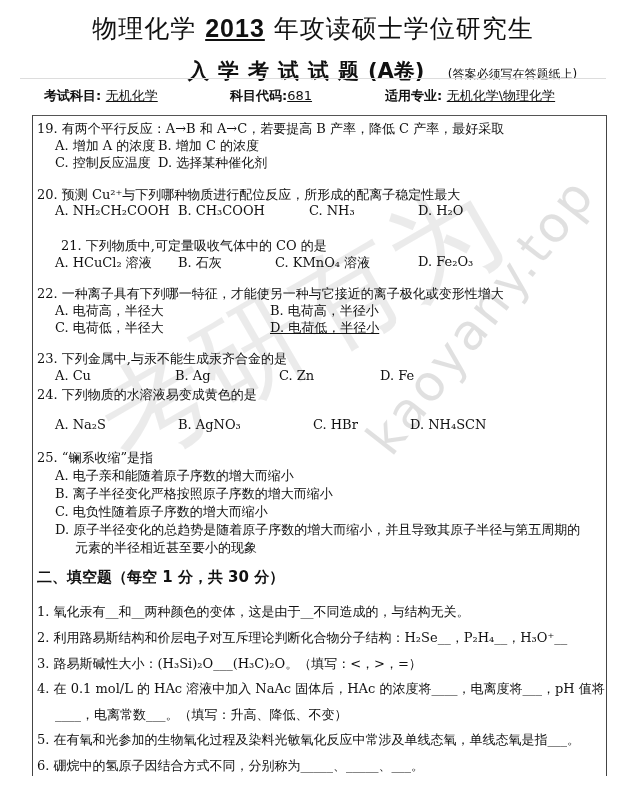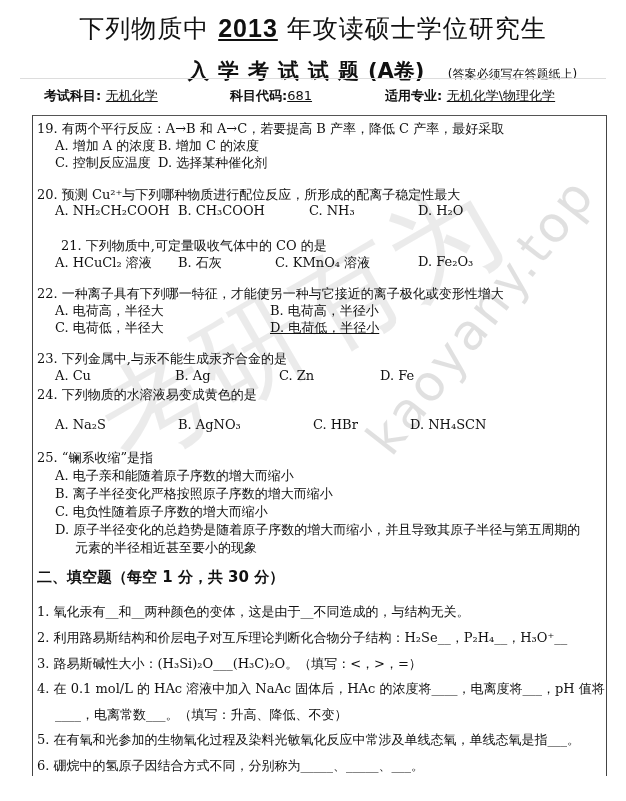--- a/index.html
+++ b/index.html
@@ -52,21 +52,21 @@
     font-family: "DejaVu Serif", serif; transform: rotate(-30deg);
   }
 </style>
 </head>
 <body>
 
 <div class="wm-cal" style="left:80px; top:250px;">考研有为</div>
 <div class="wm-text">kaoyany.top</div>
 
 <div class="title">
-  <span>下列物质中</span>
+  <span>物理化学</span>
   <span class="year">2013</span>
   <span>年攻读硕士学位研究生</span>
 </div>
 
 <div class="subtitle">
   <span class="spaced">入学考试试题</span><span>(A卷)</span>
   <span class="note">(答案必须写在答题纸上)</span>
 </div>
 
 <div class="topline"></div>

